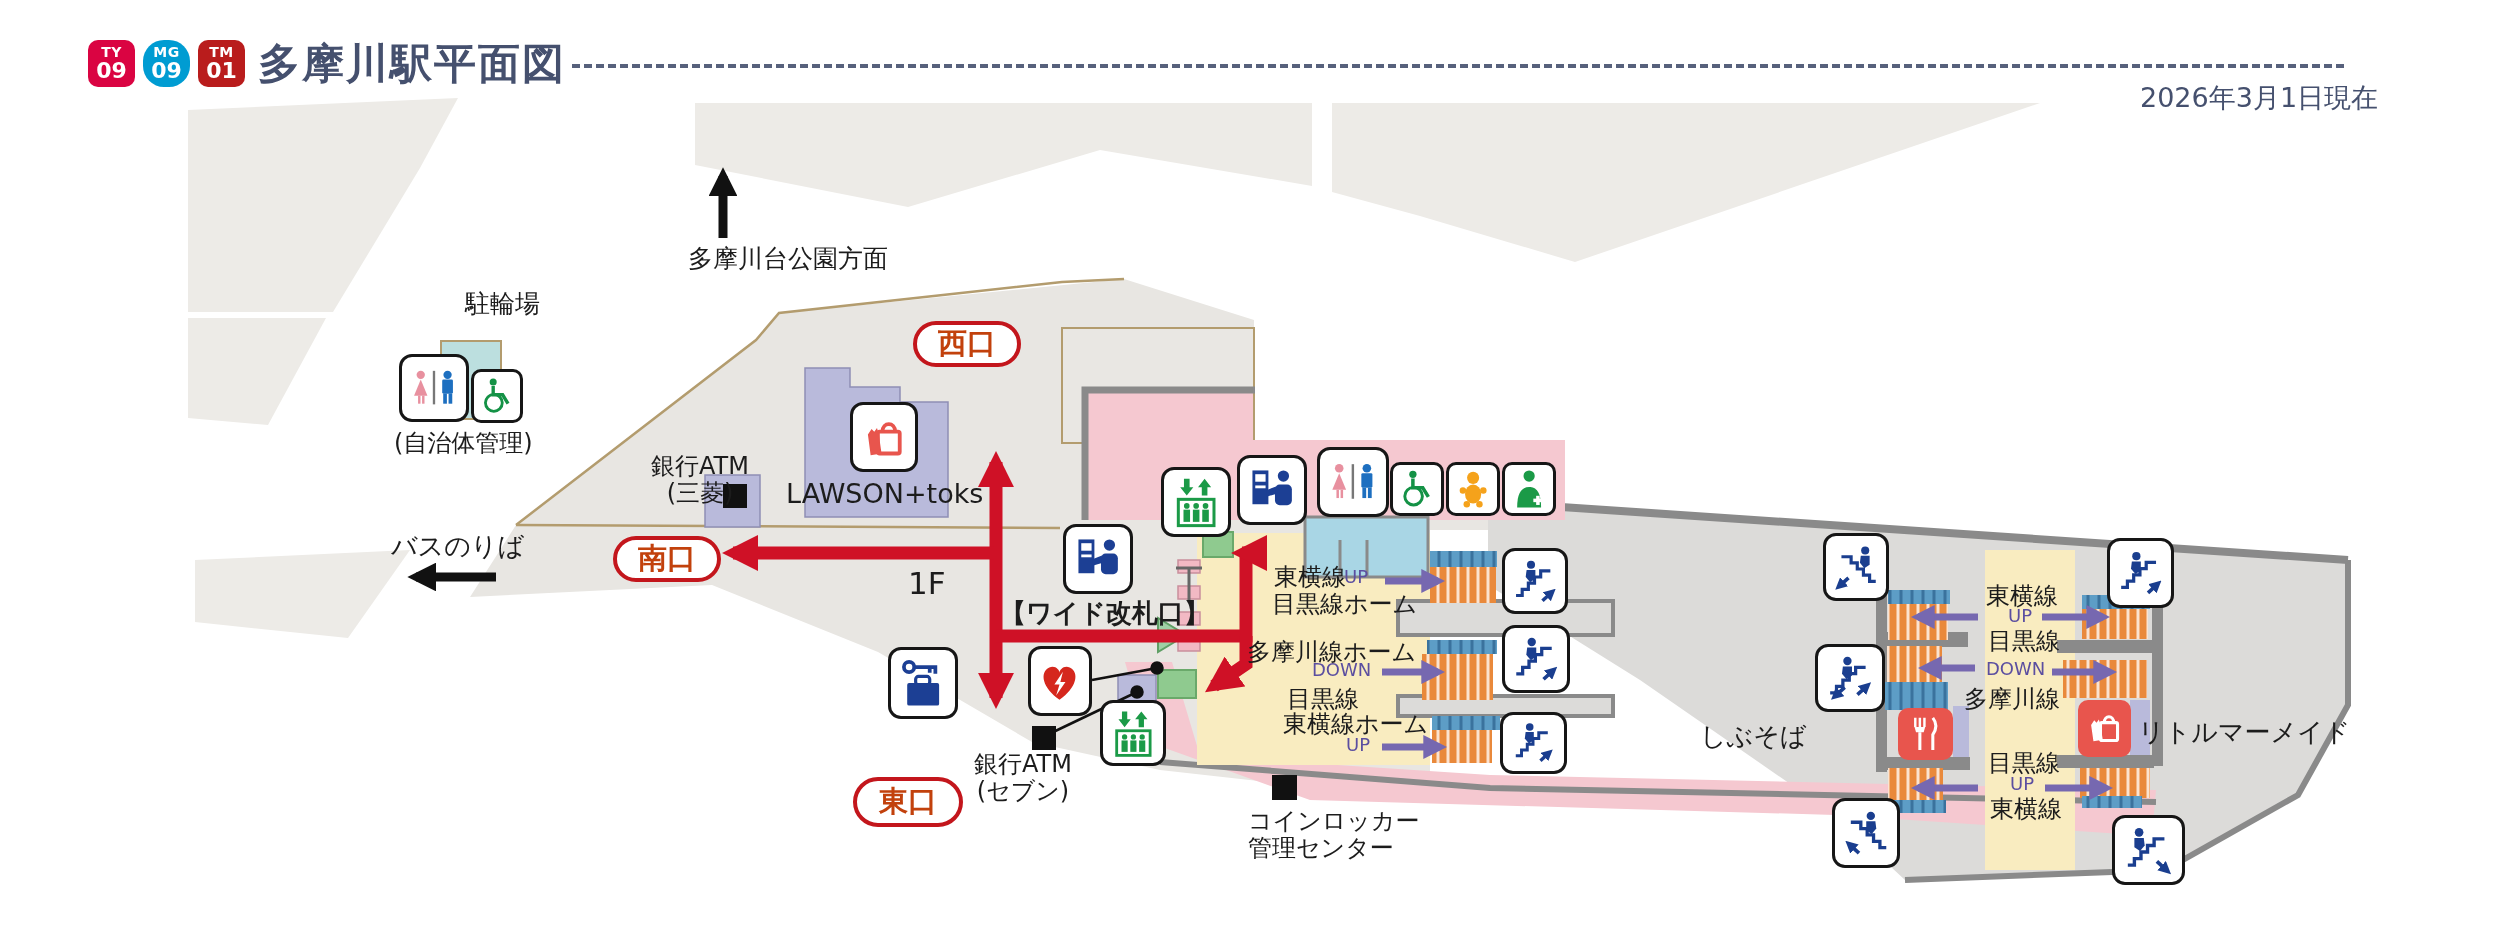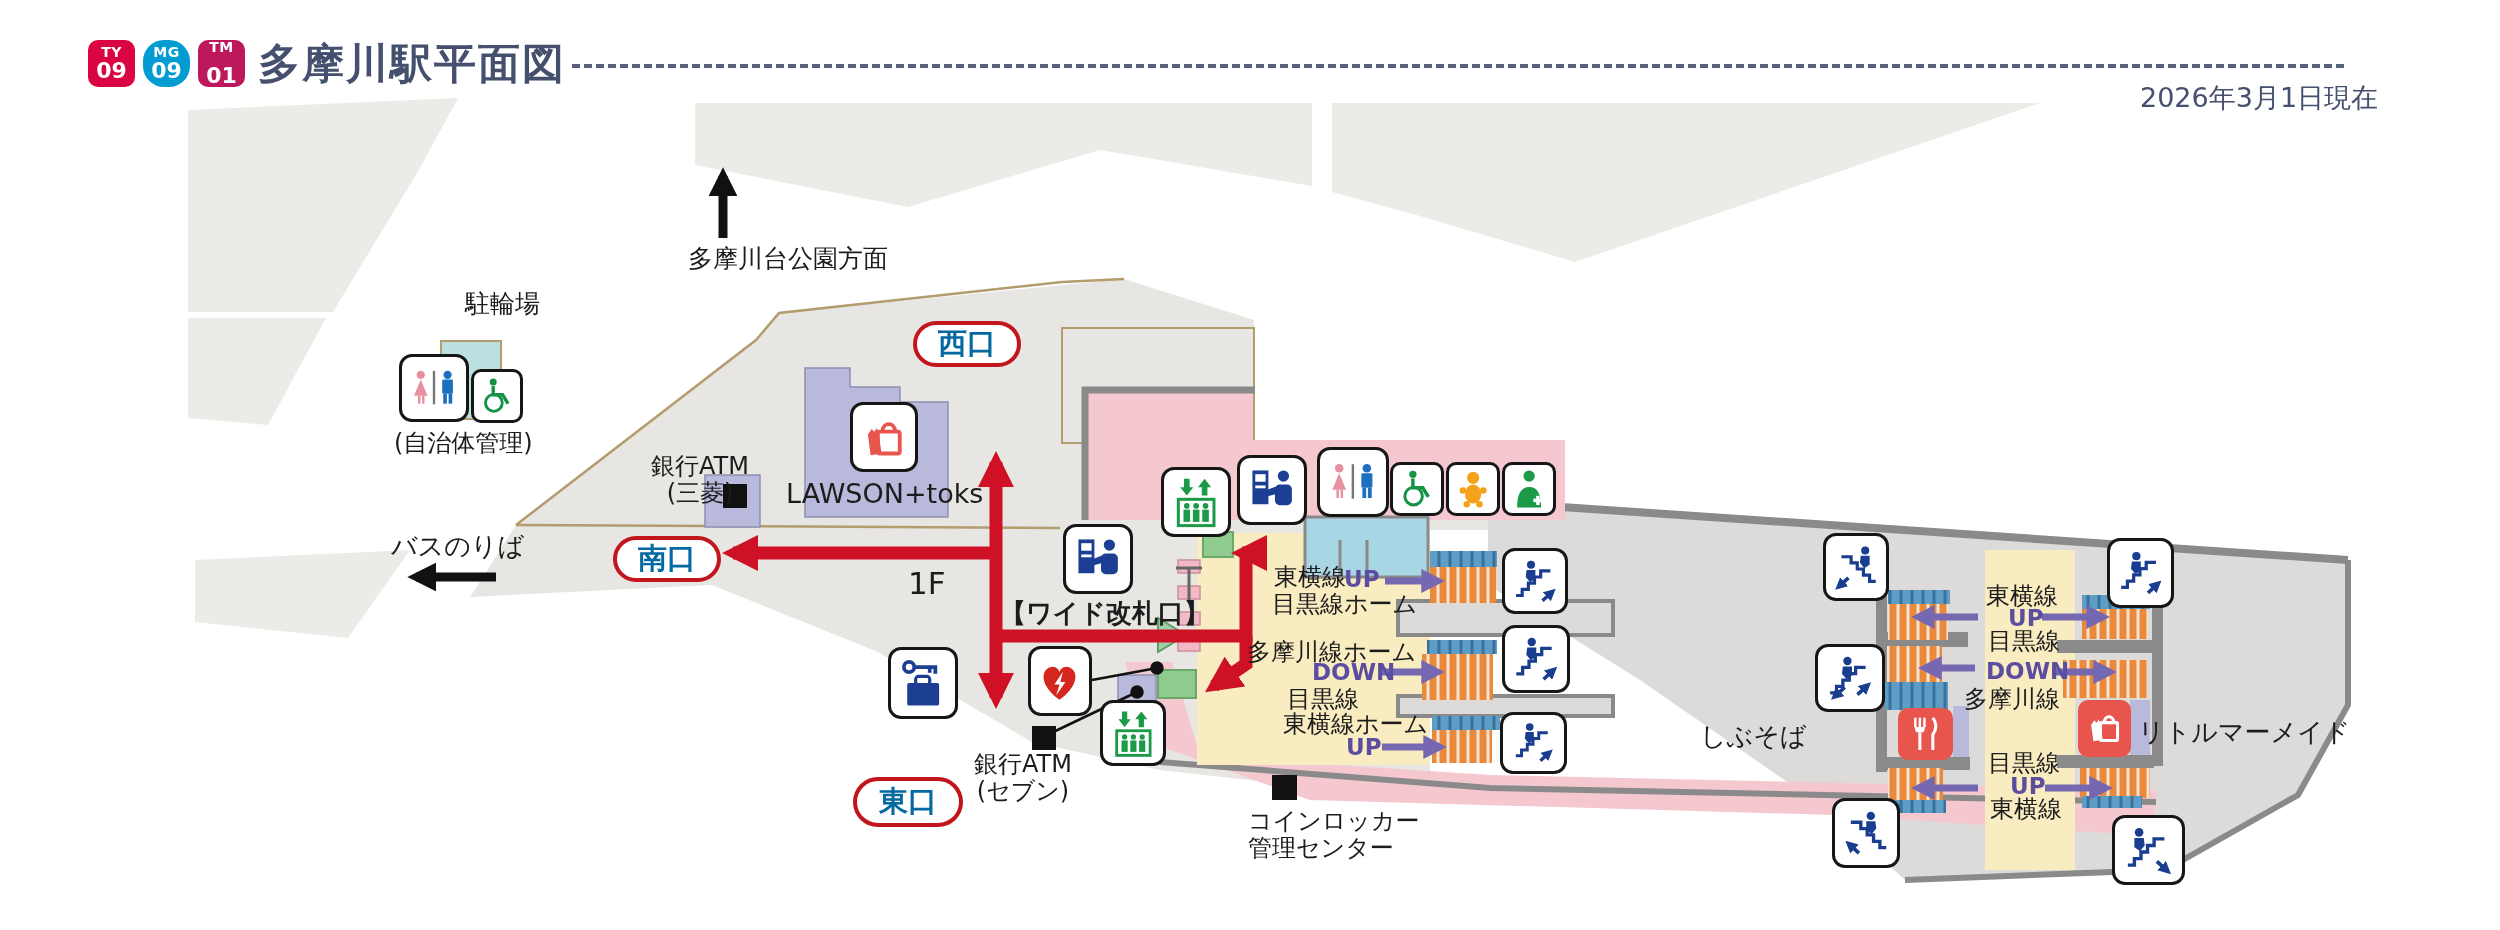--- a/index.html
+++ b/index.html
@@ -11,23 +11,23 @@
          display:flex;flex-direction:column;align-items:center;justify-content:center;line-height:1;}
   .badge .code{font-size:14px;font-weight:bold;letter-spacing:.5px;}
   .badge .num{font-size:22px;font-weight:bold;margin-top:1px;}
   .page-title{position:absolute;left:258px;top:36px;font-size:42px;font-weight:bold;color:#45506e;letter-spacing:2px;}
   .dash-rule{position:absolute;left:572px;top:64px;width:1772px;border-top:4px dashed #45506e;opacity:.9;}
   .as-of{position:absolute;left:2140px;top:80px;font-size:27px;color:#45506e;}
 
   
   .lbl{position:absolute;color:#1c1c1c;font-size:24px;line-height:1.12;white-space:nowrap;}
   .lbl.c{transform:translateX(-50%);}
-  .pdir{position:absolute;color:#5b4ea0;font-weight:bold;font-size:23px;white-space:nowrap;}
+  .pdir{position:absolute;color:#5b4ea0;font-weight:normal;font-size:18px;white-space:nowrap;}
   .oval{position:absolute;background:#fff;border:4px solid #c3161c;border-radius:999px;
-        display:flex;align-items:center;justify-content:center;font-size:29px;font-weight:bold;color:#0369a1;}
+        display:flex;align-items:center;justify-content:center;font-size:29px;font-weight:bold;color:#c2410c;}
 
   
   .tile{position:absolute;background:#fff;border:3px solid #161616;border-radius:13px;
         display:flex;align-items:center;justify-content:center;box-sizing:border-box;}
   .tile.red{background:#e8554d;border:none;border-radius:10px;}
   .tile svg{width:88%;height:88%;}
   .flip{transform:scaleX(-1);}
   .blk{position:absolute;background:#111;}
 </style>
 </head>
@@ -36,21 +36,21 @@
 <div id="stage">
 
   <div class="badge" style="left: 88px; background: rgb(218, 4, 66);">
     <span class="code">TY</span>
     <span class="num">09</span>
   </div>
   <div class="badge" style="left: 143px; background: rgb(0, 156, 210); border-radius: 21px;">
     <span class="code">MG</span>
     <span class="num">09</span>
   </div>
-  <div class="badge" style="left: 198px; background: #be185d; justify-content: space-between;">
+  <div class="badge" style="left: 198px; background: #b91c1c;">
     <span class="code">TM</span>
     <span class="num">01</span>
   </div>
   <div class="page-title">多摩川駅平面図</div>
   <div class="dash-rule"></div>
   <div class="as-of">2026年3月1日現在</div>
 
   <svg width="2500" height="930" viewBox="0 0 2500 930" style="position:absolute;left:0;top:0">
     <defs>
       <marker id="mr" viewBox="0 0 10 10" refX="7" refY="5" markerWidth="2.8" markerHeight="2.8" orient="auto">

